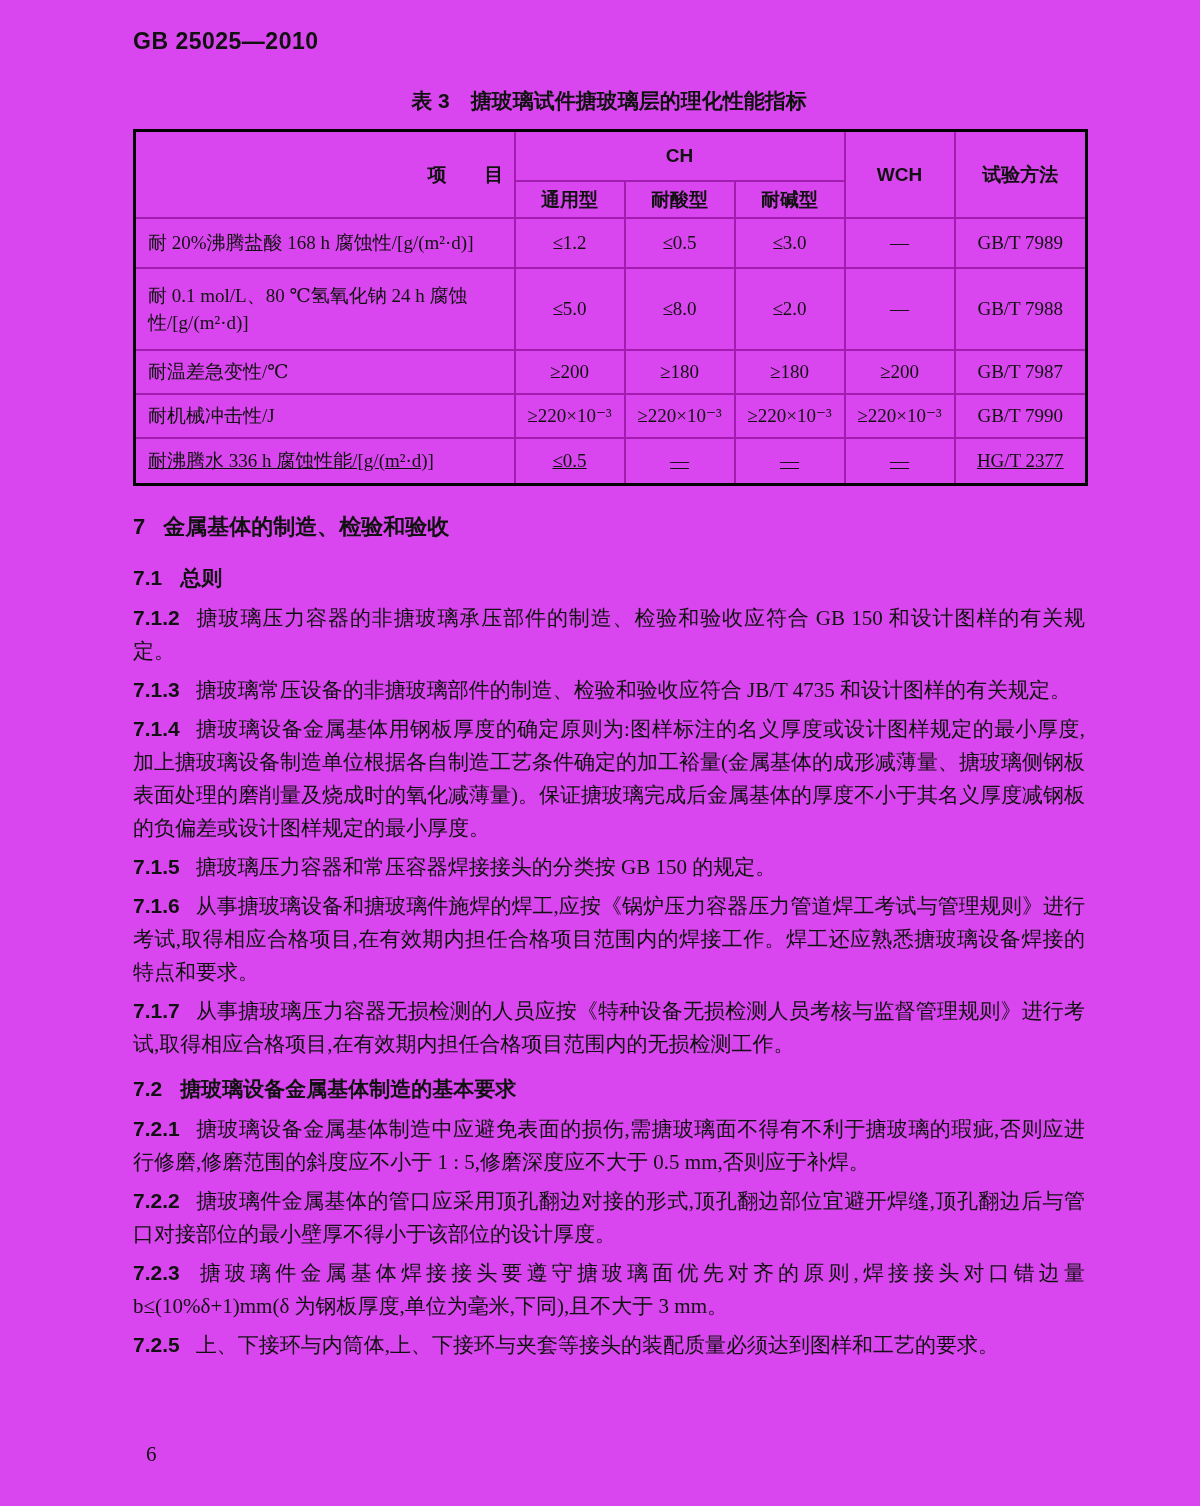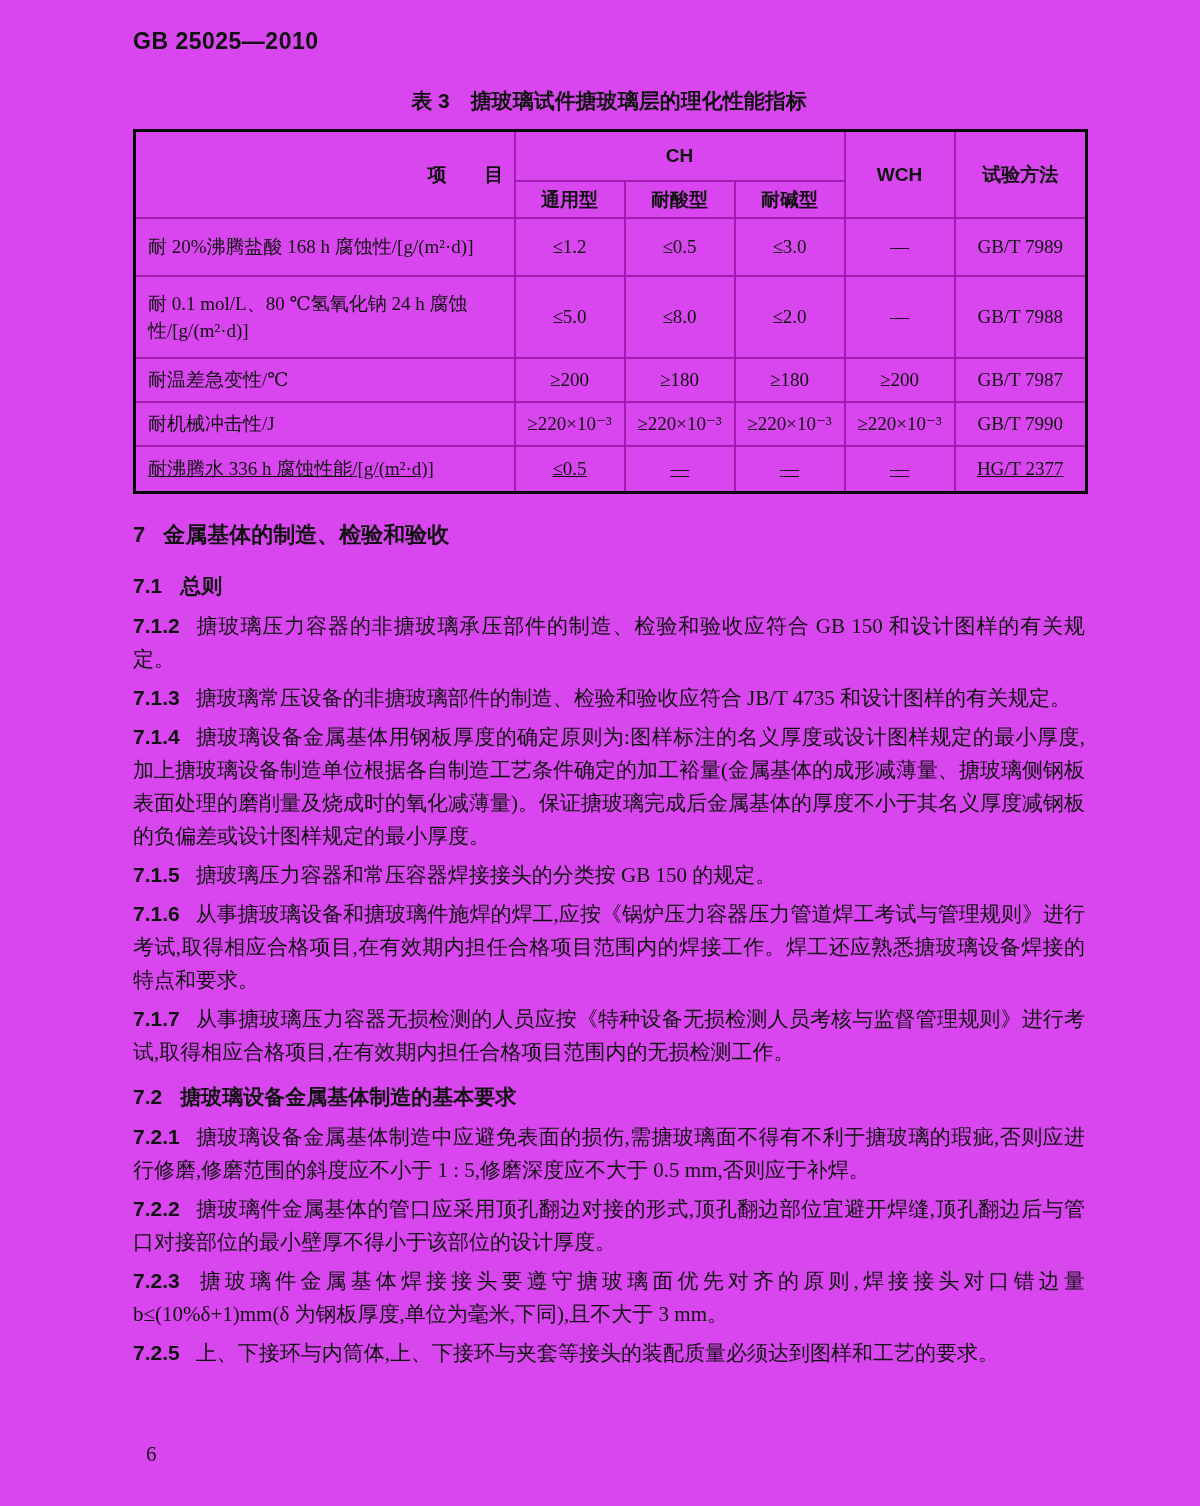--- a/index.html
+++ b/index.html
@@ -57,21 +57,21 @@
     text-align: left;
     padding-left: 12px;
     padding-right: 10px;
   }
   .col-item   { width: 380px; }
   .col-type   { width: 110px; }
   .col-wch    { width: 110px; }
   .col-method { width: 132px; }
   tr.hrow1 td { height: 50px; }
   tr.hrow2 td { height: 28px; }
-  tr.r0 td { height: 58px; }
+  tr.r0 td { height: 50px; }
   tr.r1 td { height: 82px; }
   tr.r2 td { height: 44px; border-radius: 7px; }
   tr.r3 td { height: 44px; }
   tr.r4 td { height: 46px; text-decoration: underline; }
   .sections { margin-top: 24px; }
   .sec-h1 {
     font-family: "Liberation Sans", "DejaVu Sans", sans-serif;
     font-weight: bold;
     font-size: 22px;
     margin: 26px 0 22px 0;

